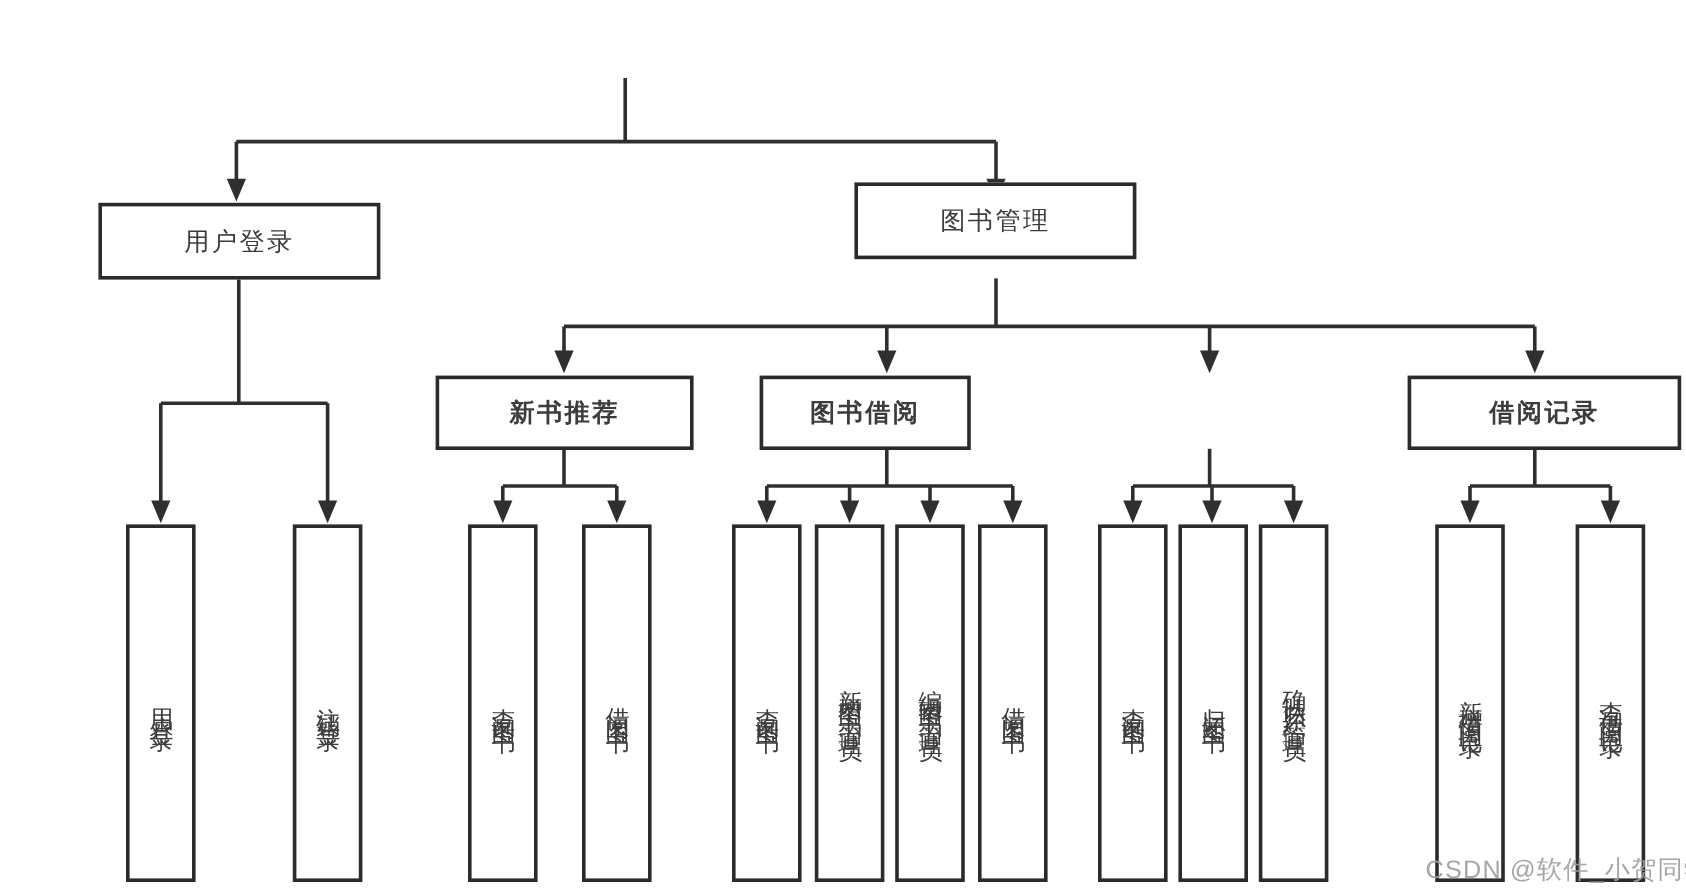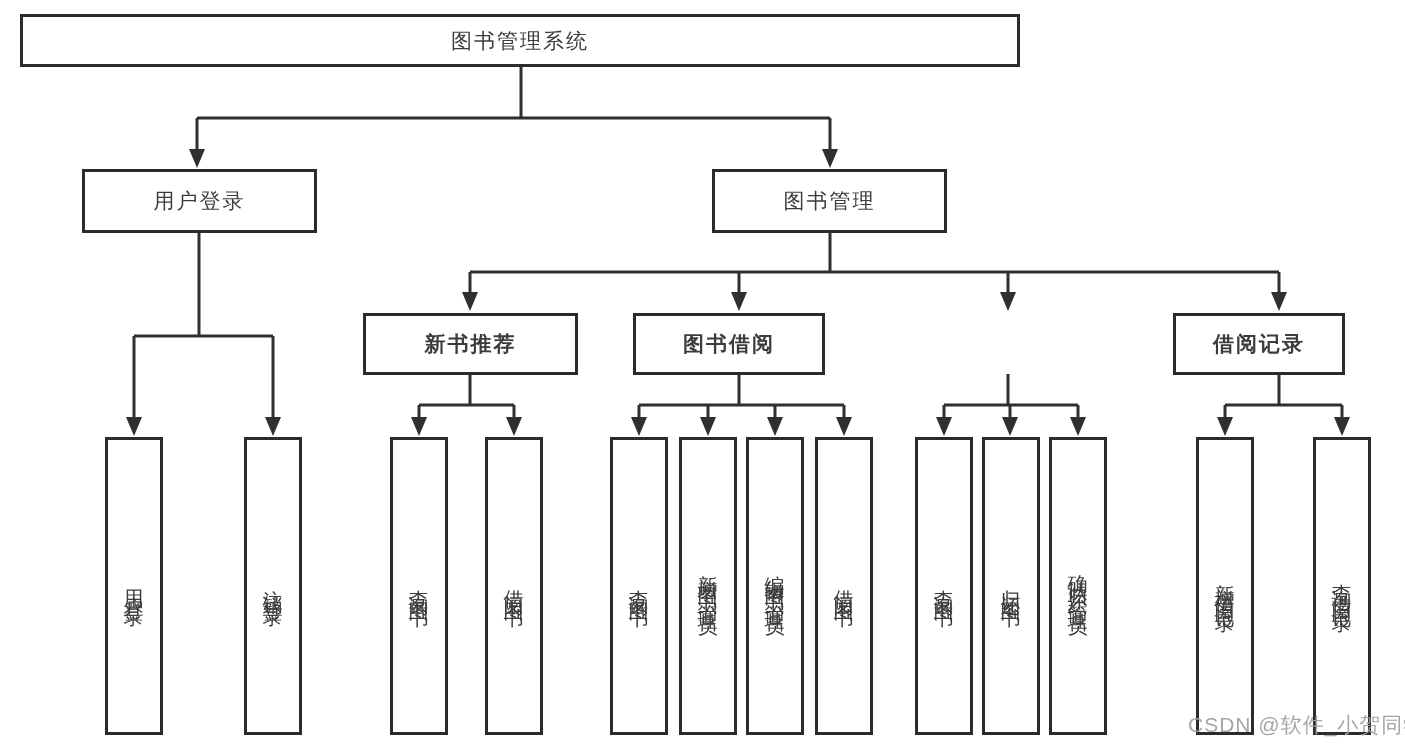--- a/index.html
+++ b/index.html
@@ -40,26 +40,26 @@
     text-orientation: mixed;
     font-size: 20px;
     color: #3c3c3c;
     letter-spacing: 6px;
     line-height: 1;
     white-space: nowrap;
   }
   
   .root  { left: 20px;  top: 14px;  width: 1000px; height: 53px; }
   .n-ul  { left: 82px;  top: 169px; width: 235px;  height: 64px; }
-  .n-bm  { left: 712px; top: 169px; width: 235px;  height: 64px; }
+  .n-bm  { left: 712px; top: 152px; width: 235px;  height: 64px; }
   .l3    { top: 313px; height: 62px; font-weight: bold; }
   .n-nb  { left: 363px;  width: 215px; }
-  .n-bb  { left: 633px;  width: 192px; justify-content: center; }
+  .n-bb  { left: 633px;  width: 176px; justify-content: center; }
   .n-cb  { left: 902px;  width: 212px; }
-  .n-br  { left: 1173px; width: 172px; }
+  .n-br  { left: 1173px; width: 228px; }
   .leaf  { top: 437px; width: 58px; height: 298px; }
   .lf1   { left: 105px; }
   .lf2   { left: 244px; }
   .lf3   { left: 390px; }
   .lf4   { left: 485px; }
   .lf5   { left: 610px; }
   .lf6   { left: 679px; }
   .lf7   { left: 746px; }
   .lf8   { left: 815px; }
   .lf9   { left: 915px; }
@@ -152,23 +152,20 @@
     <g>
       <line x1="1279" y1="374" x2="1279" y2="405"></line>
       <line x1="1225" y1="405" x2="1342" y2="405"></line>
       <line x1="1225" y1="405" x2="1225" y2="426"></line>
       <polygon points="1217,417 1233,417 1225,436"></polygon>
       <line x1="1342" y1="405" x2="1342" y2="426"></line>
       <polygon points="1334,417 1350,417 1342,436"></polygon>
     </g>
   </svg>
 
-  <div class="box h root">
-    <span>图书管理系统</span>
-  </div>
 
   <div class="box h n-ul">
     <span>用户登录</span>
   </div>
   <div class="box h n-bm">
     <span>图书管理</span>
   </div>
 
   <div class="box h l3 n-nb">
     <span>新书推荐</span>

